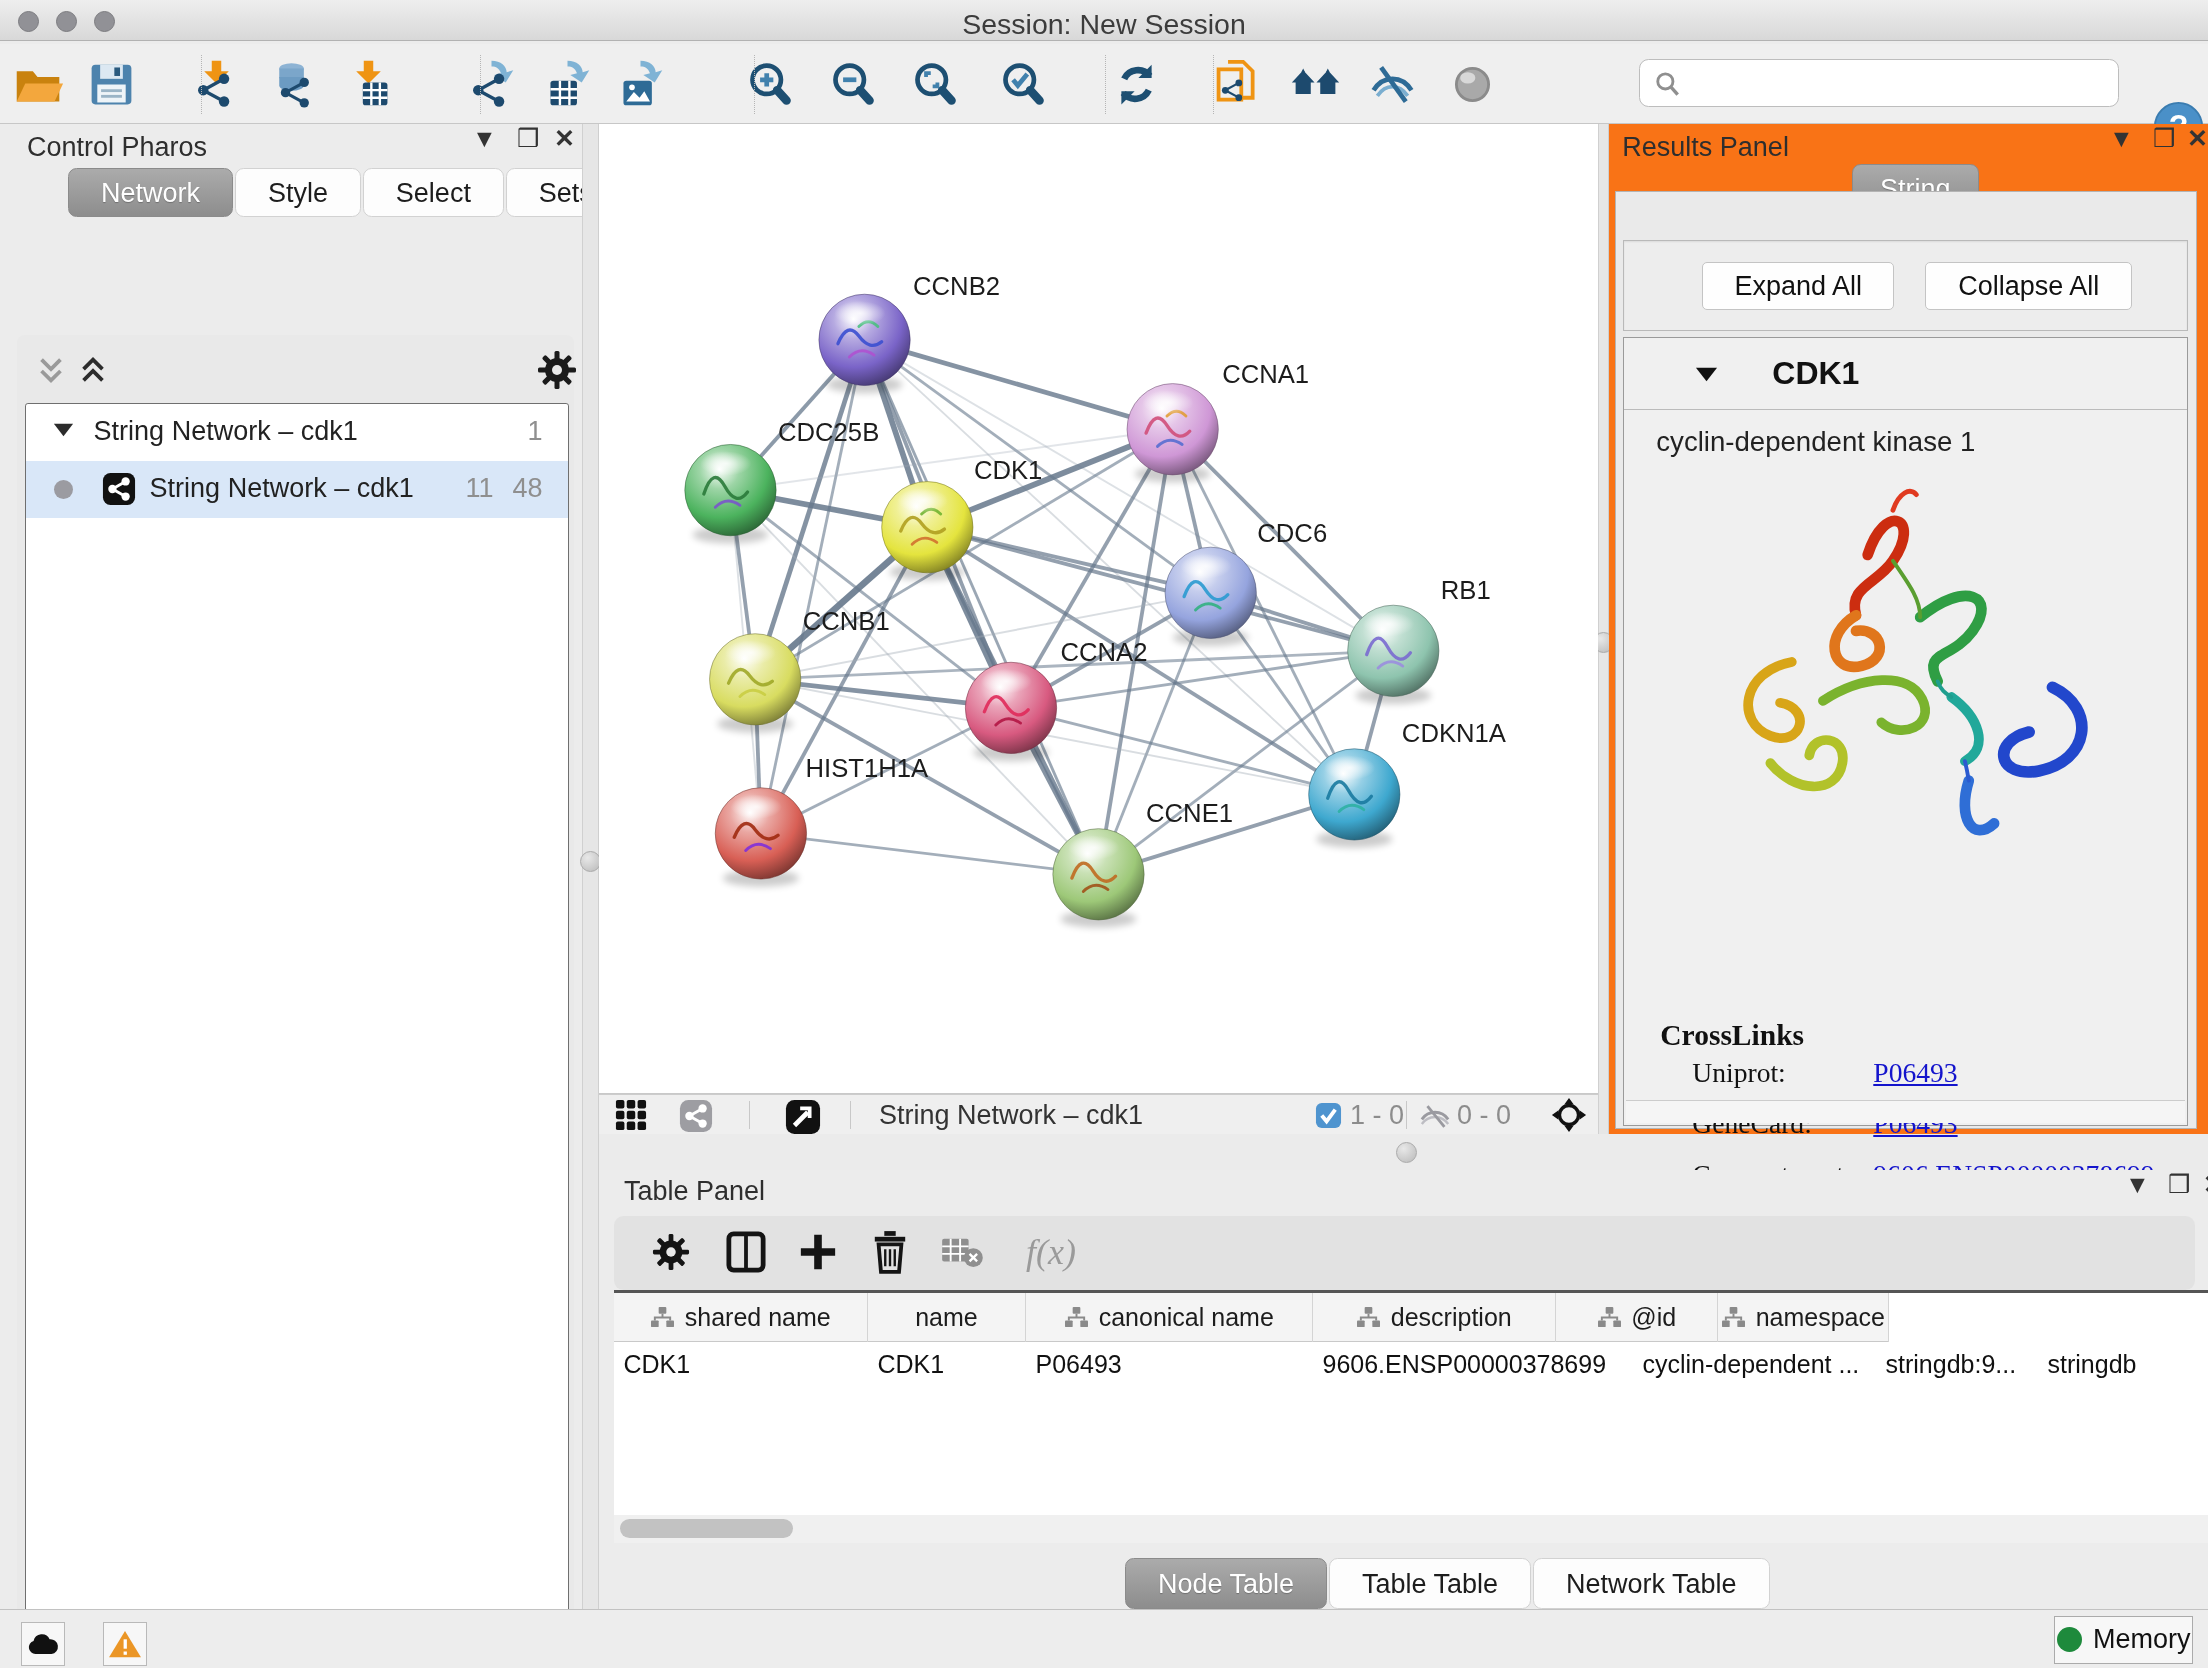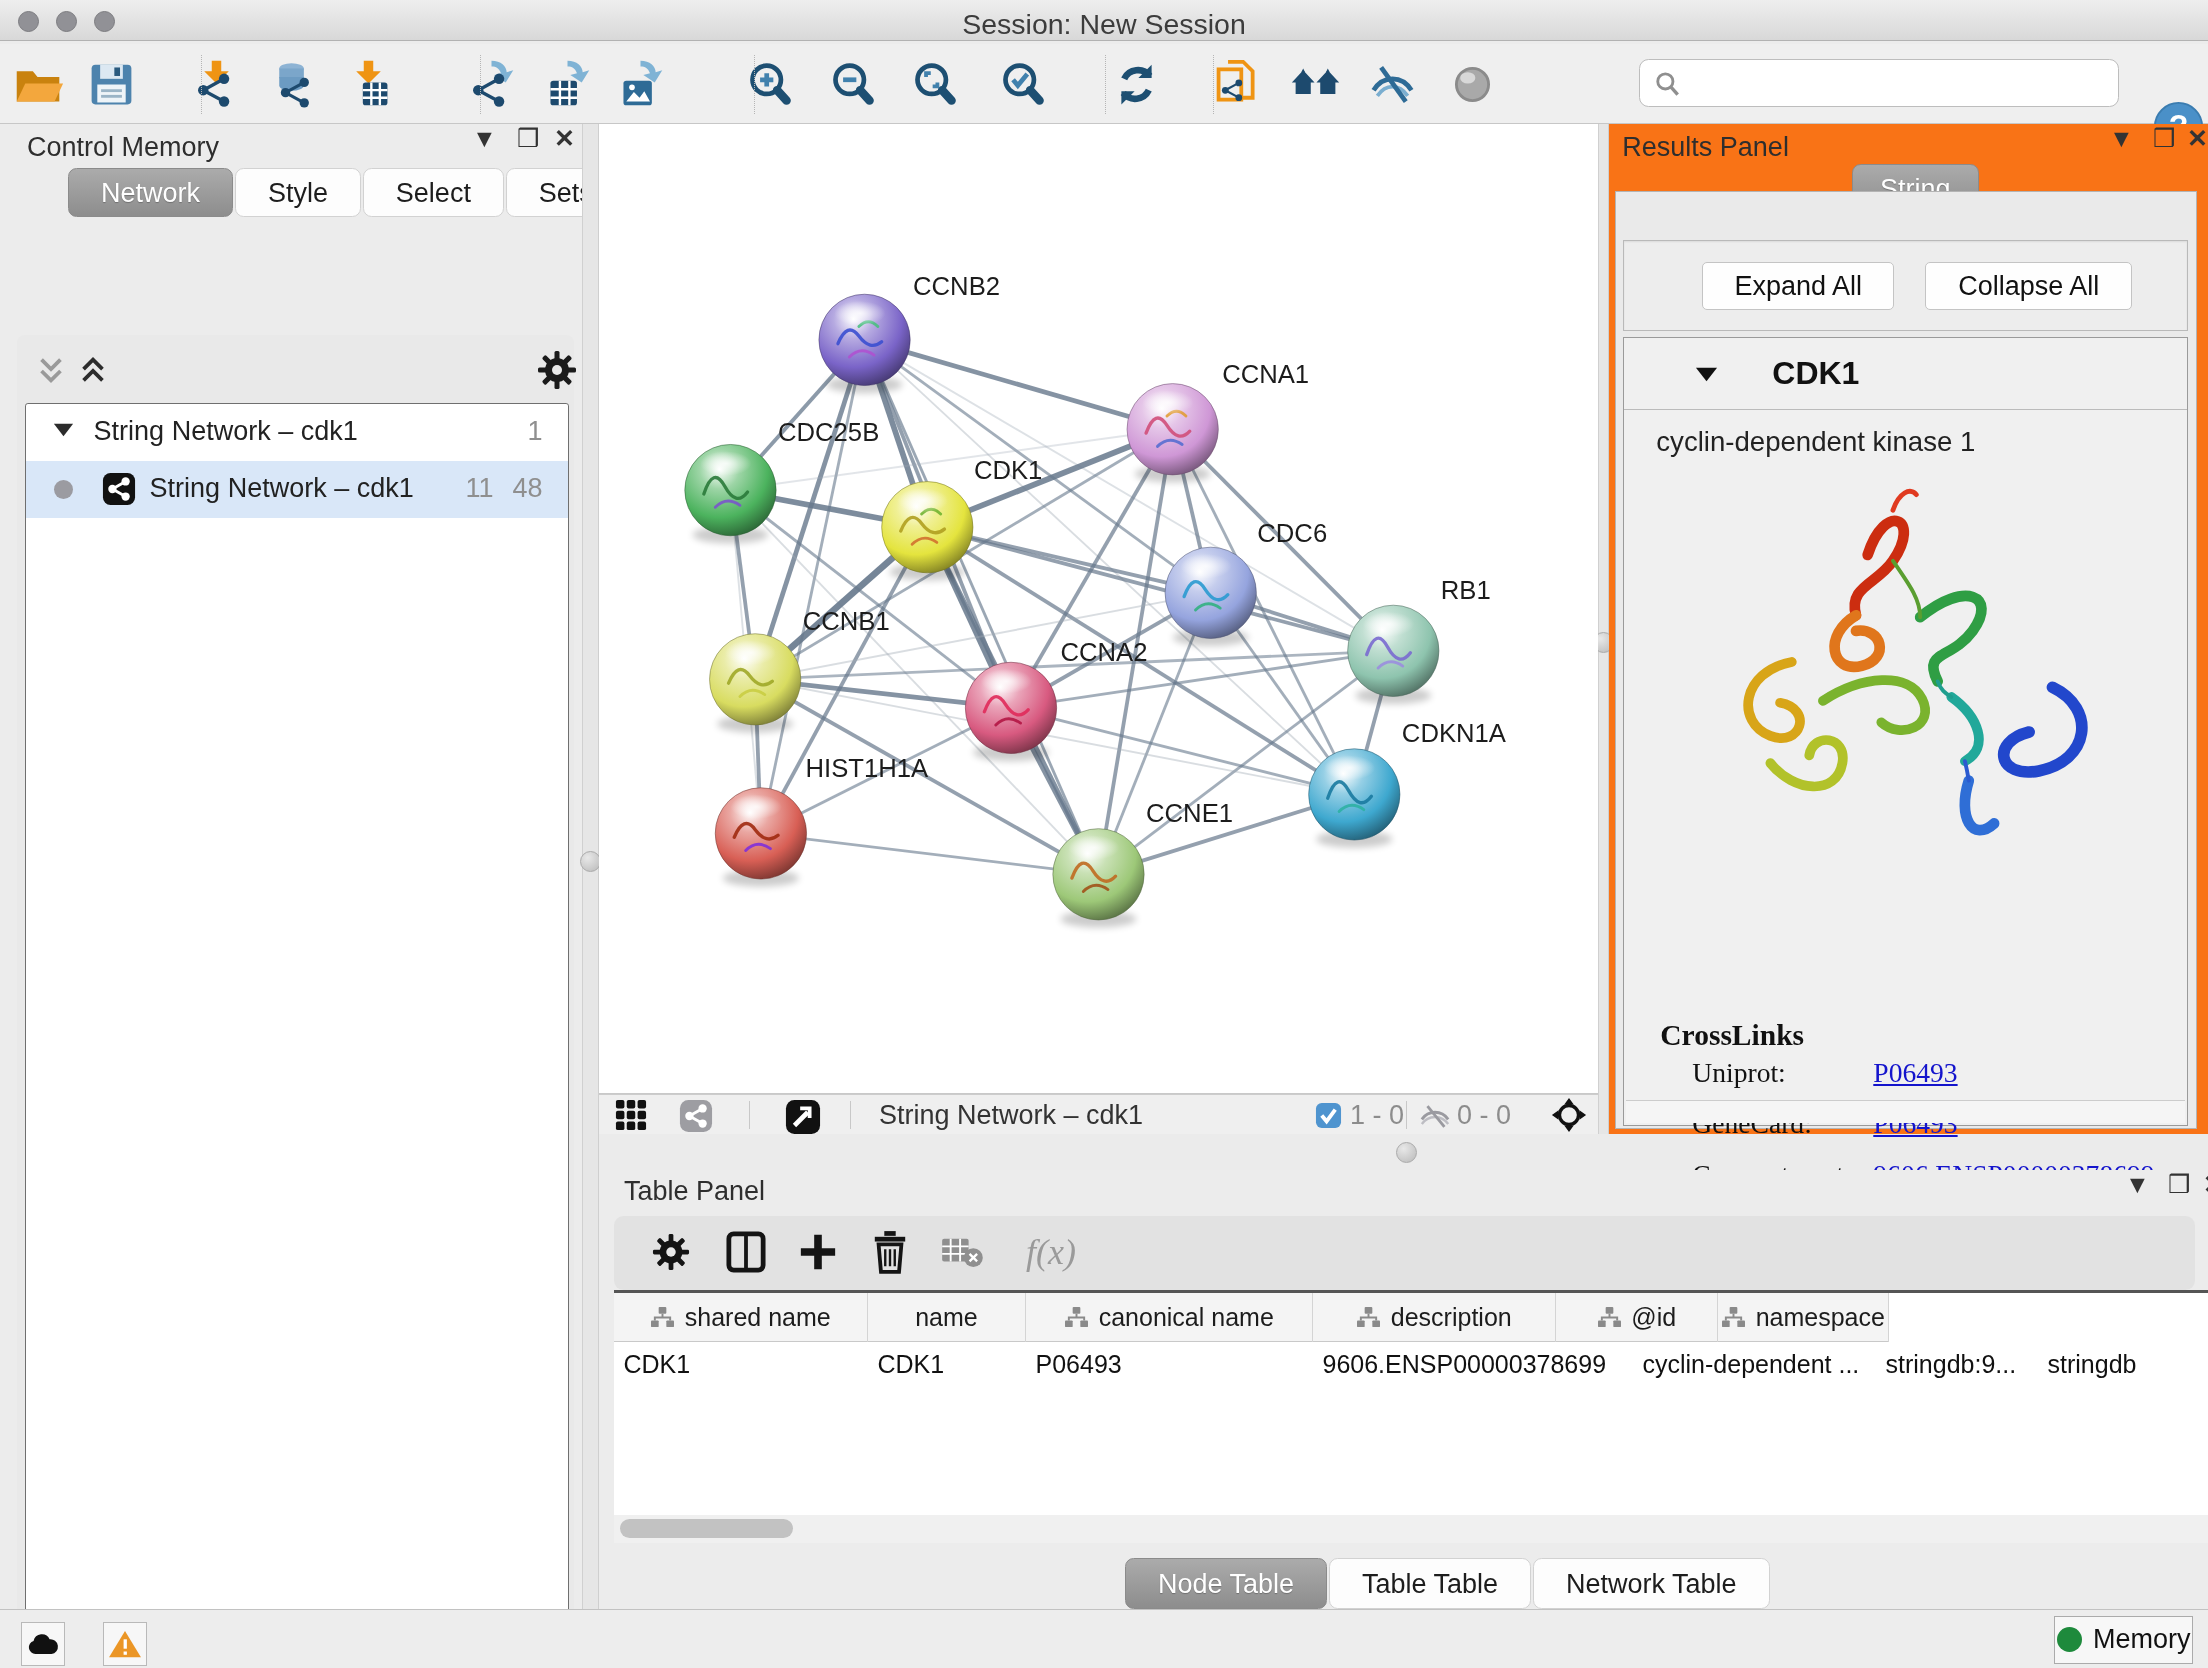--- a/index.html
+++ b/index.html
@@ -295,21 +295,21 @@
     <span id="helpbtn">
       <svg width="51" height="51" viewBox="0 0 54 54">
         <circle cx="27" cy="27" r="25" fill="#4a90c8"></circle>
         <circle cx="27" cy="27" r="25" fill="none" stroke="#3a7cb0" stroke-width="2"></circle>
         <text x="27" y="38" text-anchor="middle" font-size="34" font-weight="bold" fill="#fff">?</text>
       </svg>
     </span>
   </div>
 
 <div id="control-panel" class="abs">
-  <div style="position:absolute;left:27px;top:7.6px" class="panel-h">Control Memory</div>
+  <div style="position:absolute;left:27px;top:7.6px" class="panel-h">Control Pharos</div>
   <div class="pctl" style="left:472px">▼</div>
   <div class="pctl" style="left:517px">❒</div>
   <div class="pctl" style="left:554px;font-weight:bold">✕</div>
   <div class="tabs" style="left:68px;top:44px" id="cp-tabs">
       <div class="tab sel">Network</div>
       <div class="tab">Style</div>
       <div class="tab">Select</div>
       <div class="tab">Sets</div>
     </div>
   <div id="cp-wrap">

